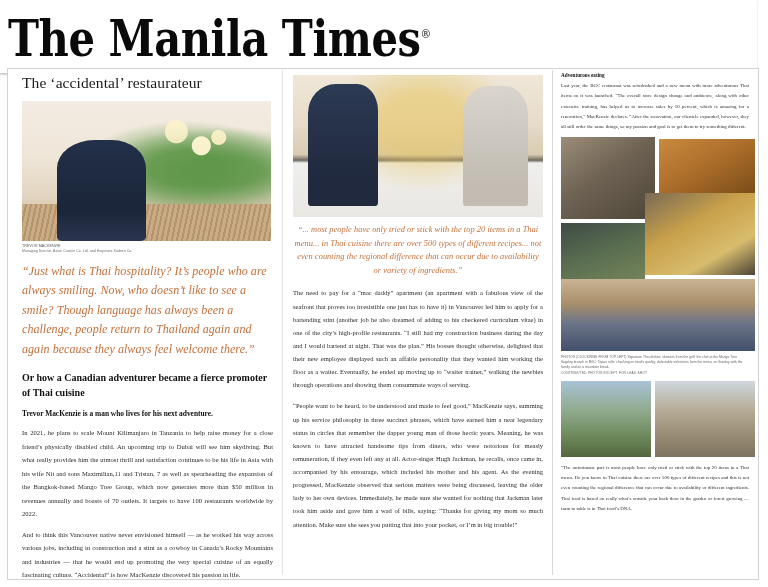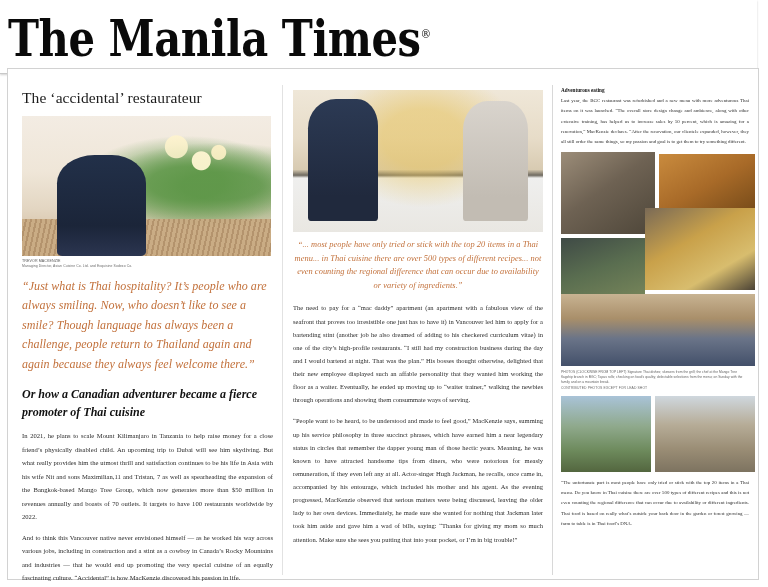--- a/index.html
+++ b/index.html
@@ -60,21 +60,21 @@
   .content-frame {
     position: absolute;
     left: 7px;
     top: 68px;
     width: 752px;
     height: 512px;
     border: 1px solid #d2d2d2;
     background: #fff;
     box-sizing: border-box;
     display: flex;
-    padding: 16px 5px 4px 5px;
+    padding: 1px 5px 4px 5px;
   }
 
   .col {
     box-sizing: border-box;
     position: relative;
   }
   .col-1 { width: 271px; padding: 0 9px 0 9px; }
   .col-2 { width: 270px; padding: 0 9px 0 6px; border-left: 1px solid #e2e2e2; }
   .col-3 { width: 201px; padding: 0 4px 0 8px; border-left: 1px solid #d8d8d8; }
 
@@ -224,25 +224,24 @@
     line-height: 1.62;
     margin: 6px 0 9px 4px;
     letter-spacing: 0.05px;
     text-align: center;
   }
 
   
   .deck {
     font-family: "Liberation Serif", serif;
     font-weight: 700;
-    font-size: 12px;
+    font-size: 10px;
     color: #111;
     line-height: 1.5;
     margin: 6px 0 8px 0;
-    font-style: italic;
   }
   .standfirst {
     font-family: "Liberation Serif", serif;
     font-weight: 700;
     font-size: 7.4px;
     color: #111;
     line-height: 1.5;
     margin: 6px 0 7px 0;
   }
   .subhead {
@@ -295,20 +294,21 @@
       <div class="headline">The ‘accidental’ restaurateur</div>
 
       <div class="photo photo-lead ph-restaurant"></div>
       <div class="caption-name">TREVOR MACKENZIE</div>
       <div class="caption-credit">Managing Director, Asian Cuisine Co. Ltd. and Exquisine Sodexo Co.</div>
 
       <div class="pullquote">“Just what is Thai hospitality? It’s people who are always smiling. Now, who doesn’t like to see a smile? Though language has always been a challenge, people return to Thailand again and again because they always feel welcome there.”</div>
 
       <div class="deck">Or how a Canadian adventurer became a fierce promoter of Thai cuisine</div>
 
+      <div class="standfirst">Trevor MacKenzie is a man who lives for his next adventure.</div>
 
       <div class="body">In 2021, he plans to scale Mount Kilimanjaro in Tanzania to help raise money for a close friend’s physically disabled child. An upcoming trip to Dubai will see him skydiving. But what really provides him the utmost thrill and satisfaction continues to be his life in Asia with his wife Nit and sons Maximilian,11 and Tristan, 7 as well as spearheading the expansion of the Bangkok-based Mango Tree Group, which now generates more than $50 million in revenues annually and boasts of 70 outlets. It targets to have 100 restaurants worldwide by 2022.</div>
 
 
       <div class="body">And to think this Vancouver native never envisioned himself — as he worked his way across various jobs, including in construction and a stint as a cowboy in Canada’s Rocky Mountains and industries — that he would end up promoting the very special cuisine of an equally fascinating culture. “Accidental” is how MacKenzie discovered his passion in life.</div>
     </div>
 
     <div class="col col-2">
 
       <div class="photo photo-kitchen ph-kitchen"></div>

